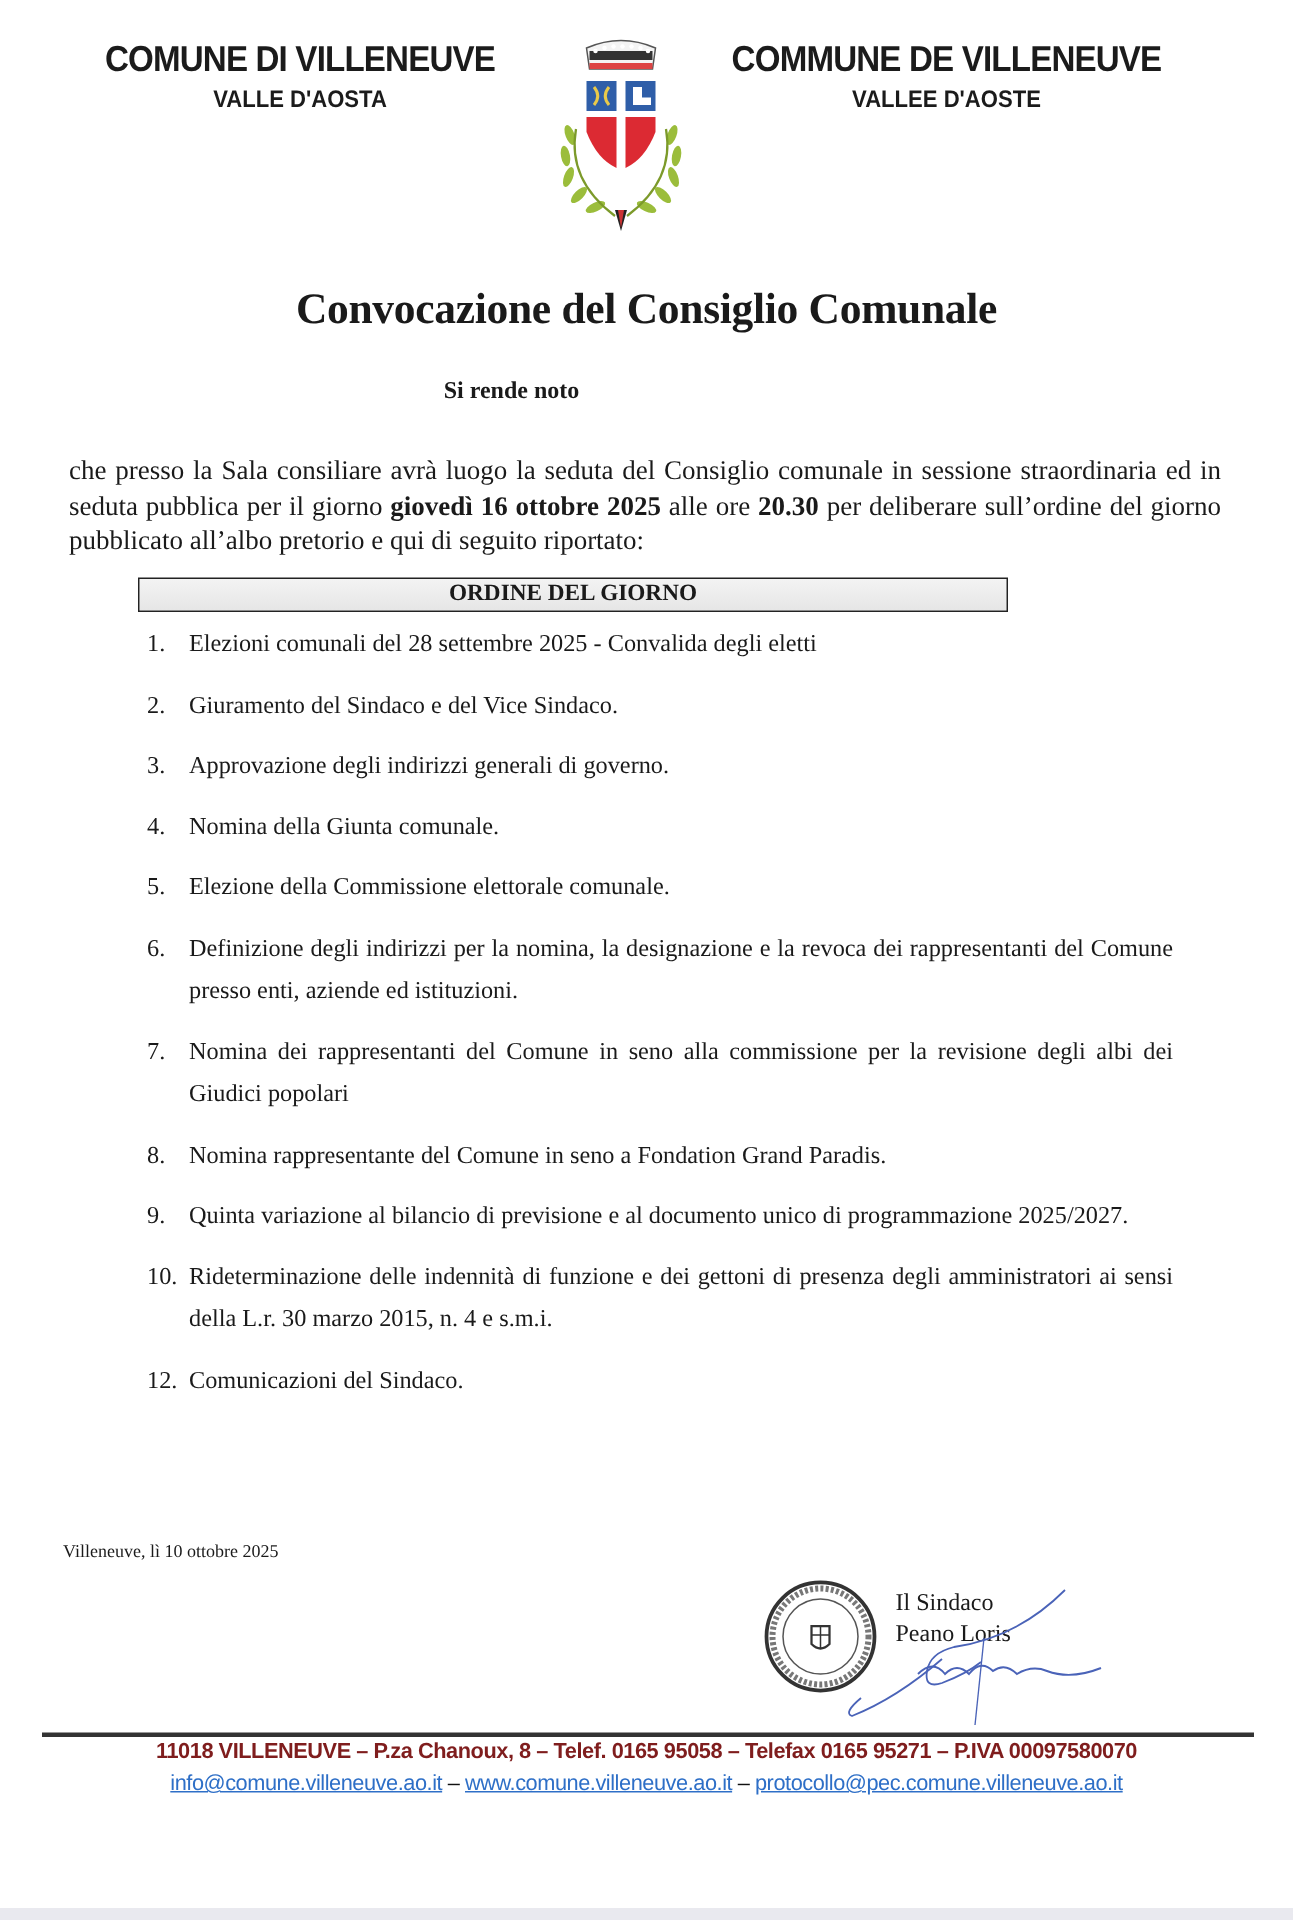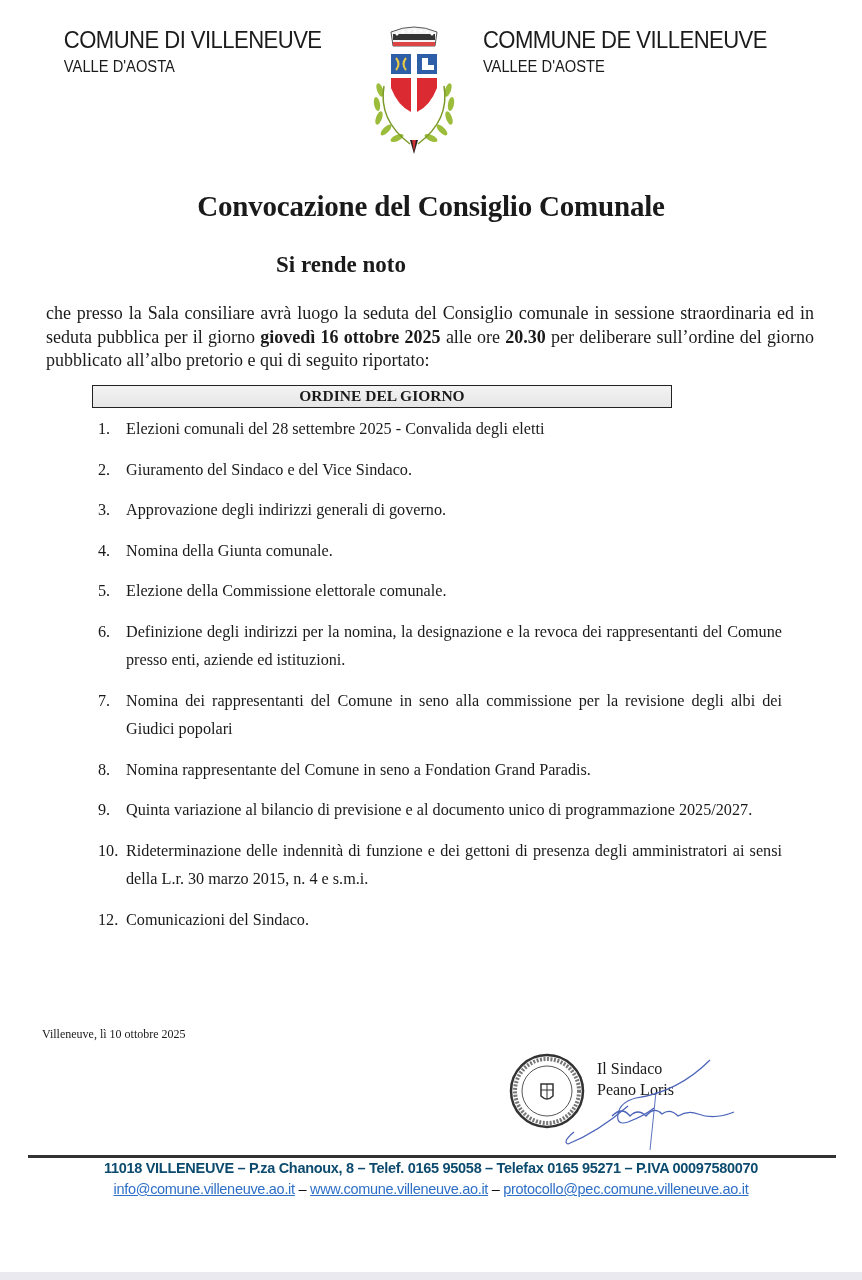--- a/index.html
+++ b/index.html
@@ -1,48 +1,48 @@
 <!DOCTYPE html>
 <html><head>
   <meta charset="utf-8">
   <style>
     * { box-sizing: border-box; margin: 0; padding: 0; }
     html, body { width: 862px; height: 1280px; background: #fff; overflow: hidden; }
     body { position: relative; font-family: "Liberation Serif", serif; color: #1a1a1a; }
 
     .letterhead { position: absolute; left: 0; top: 0; width: 862px; height: 160px; }
-    .lh-left, .lh-right { position: absolute; top: 26px; text-align: left; font-family: "Liberation Sans", sans-serif; font-weight: normal; color: #1b1b1b; }
+    .lh-left, .lh-right { position: absolute; top: 26px; text-align: center; font-family: "Liberation Sans", sans-serif; font-weight: bold; color: #1b1b1b; }
     .lh-left { left: 52px; width: 296px; }
     .lh-right { left: 470px; width: 322px; }
     .lh-name { font-size: 24px; letter-spacing: -0.6px; transform: scaleX(0.92); transform-origin: center; white-space: nowrap; }
     .lh-region { font-size: 16px; margin-top: 4px; transform: scaleX(0.92); }
 
     .crest { position: absolute; left: 364px; top: 20px; width: 100px; height: 140px; }
 
     .title { position: absolute; left: 0; width: 862px; top: 190px; text-align: center; font-size: 29px; font-weight: bold; letter-spacing: -0.2px; }
-    .subtitle { position: absolute; left: 0; width: 682px; top: 252px; text-align: center; font-size: 23px; font-weight: bold; }
+    .subtitle { position: absolute; left: 0; width: 682px; top: 252px; text-align: center; font-size: 16px; font-weight: bold; }
 
     .intro { position: absolute; left: 46px; top: 302px; width: 768px; font-size: 18px; line-height: 23.5px; text-align: justify; }
     .intro b { font-weight: bold; }
 
     .agenda-box { position: absolute; left: 92px; top: 385px; width: 580px; height: 23px; border: 1.5px solid #222; background: linear-gradient(#f3f3f3, #e6e6e6); text-align: center; font-weight: bold; font-size: 15.5px; line-height: 20px; }
 
     .agenda { position: absolute; left: 98px; top: 415px; width: 684px; list-style: none; font-size: 16.2px; }
     .agenda li { position: relative; padding-left: 28px; line-height: 28.5px; text-align: justify; }
     .agenda li .num { position: absolute; left: 0; top: 0; }
     .agenda li .txt { display: block; }
 
     .place-date { position: absolute; left: 42px; top: 1027px; font-size: 12px; }
 
     .stamp { position: absolute; left: 508px; top: 1052px; width: 78px; height: 78px; }
     .signer { position: absolute; left: 597px; top: 1058px; font-size: 16px; line-height: 21px; }
     .signature { position: absolute; left: 558px; top: 1052px; width: 190px; height: 100px; }
 
     .footer-rule { position: absolute; left: 28px; top: 1155px; width: 808px; height: 3px; background: #333; }
-    .footer-line1 { position: absolute; left: 0; width: 862px; top: 1160px; text-align: center; font-family: "Liberation Sans", sans-serif; font-weight: bold; font-size: 14.5px; color: #0c4a6e; letter-spacing: -0.3px; }
+    .footer-line1 { position: absolute; left: 0; width: 862px; top: 1160px; text-align: center; font-family: "Liberation Sans", sans-serif; font-weight: bold; font-size: 14.5px; color: #7f1d1d; letter-spacing: -0.3px; }
     .footer-line2 { position: absolute; left: 0; width: 862px; top: 1181px; text-align: center; font-family: "Liberation Sans", sans-serif; font-weight: normal; font-size: 14.5px; color: #111; letter-spacing: -0.3px; }
     .footer-line2 a { color: #2e6fc7; text-decoration: underline; }
     .bottom-band { position: absolute; left: 0; top: 1272px; width: 862px; height: 8px; background: #e9e9ef; }
   </style>
 </head>
 <body>
 
 <div class="letterhead">
   <div class="lh-left">
     <div class="lh-name">COMUNE DI VILLENEUVE</div>

